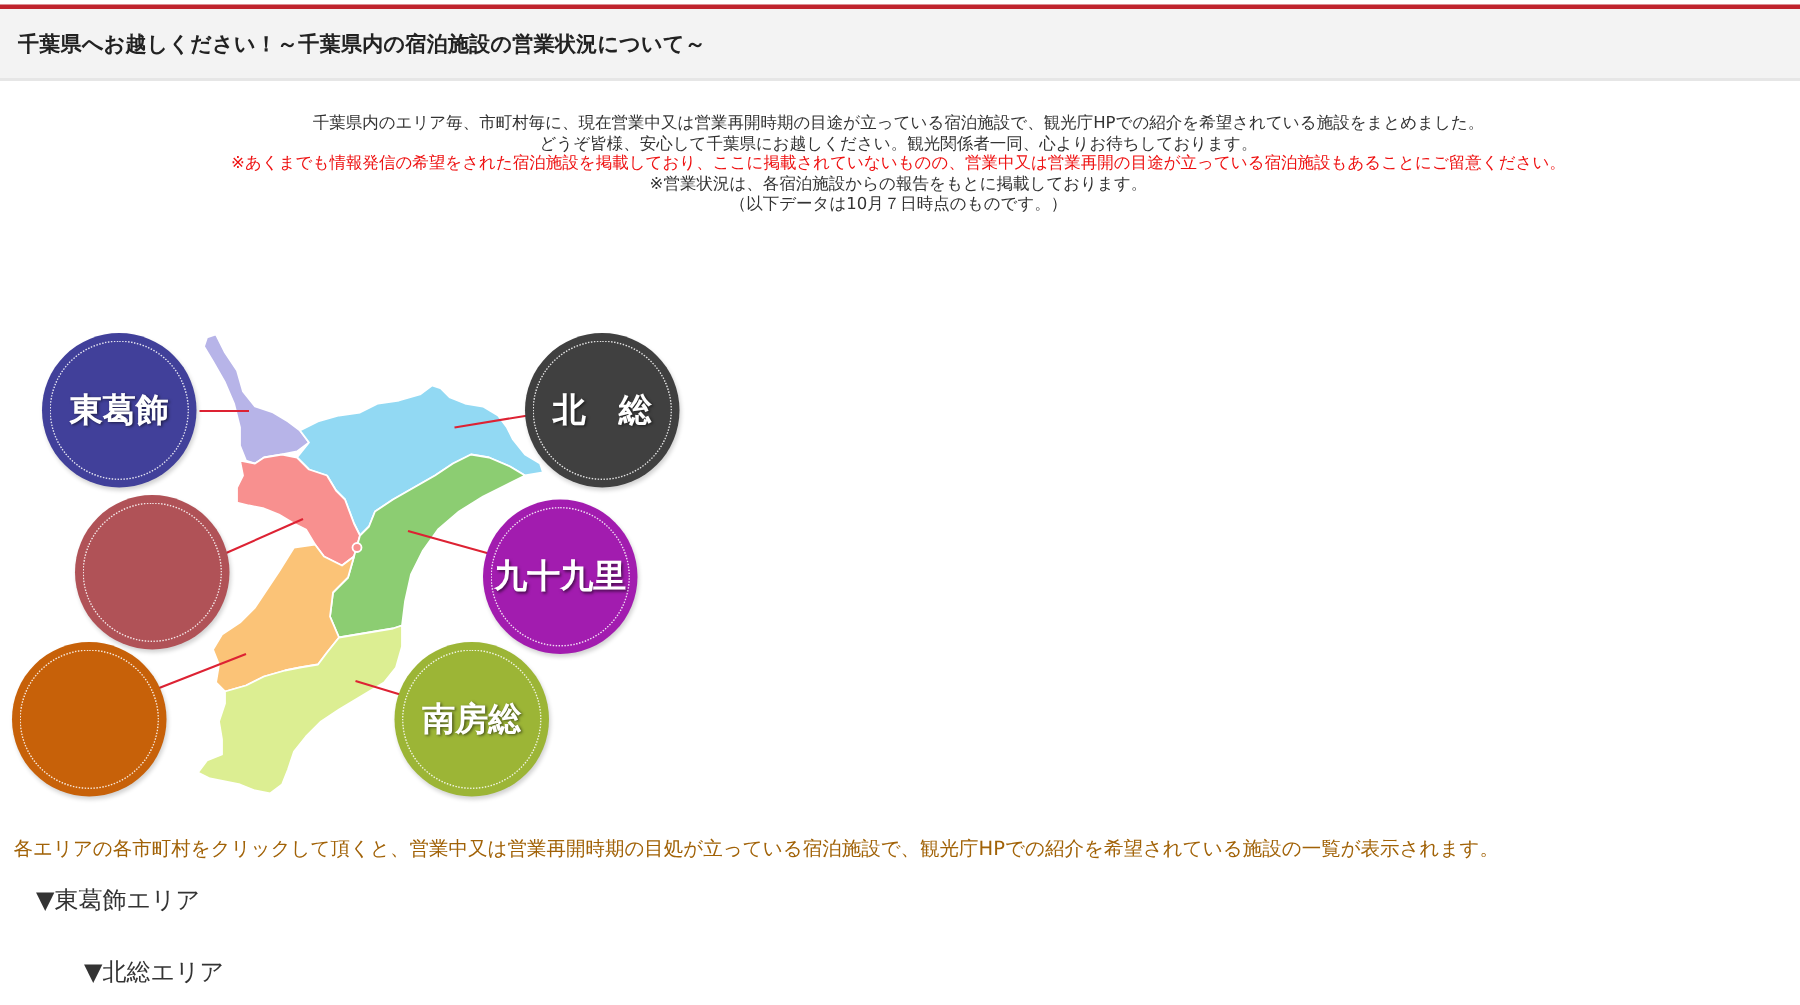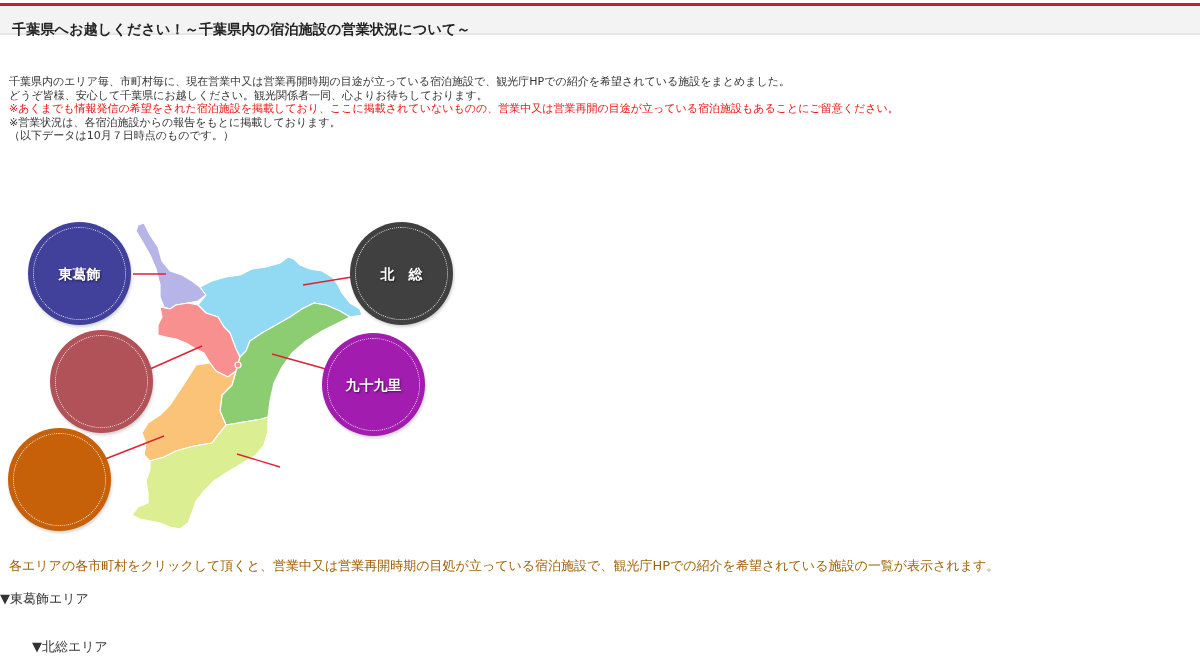--- a/index.html
+++ b/index.html
@@ -1,61 +1,61 @@
 <!DOCTYPE html>
 <html><head>
 <meta charset="utf-8">
 <style>
   * { box-sizing: border-box; margin: 0; padding: 0; }
   html, body { width: 1200px; height: 670px; background: #ffffff; overflow: hidden; }
   body { font-family: "DejaVu Sans", "Liberation Sans", sans-serif; color: #333333; position: relative; }
 
   .page-header {
-    position: absolute; left: 0; top: 3px; width: 1200px; height: 32px;
+    position: absolute; left: 0; top: 3px; width: 1200px; height: 51px;
     background: #f3f3f3;
     border-top: 3px solid #c0242d;
     border-bottom: 2px solid #e6e6e6;
   }
   .page-header .title {
     position: absolute; left: 12px; top: 15px;
     font-size: 14px; font-weight: bold; color: #222222; letter-spacing: 0.2px;
   }
 
   .intro {
     position: absolute; left: 9px; top: 75px; width: 1180px;
-    font-size: 11px; line-height: 13.6px; color: #333333;
+    font-size: 11px; line-height: 13.6px; color: #333333; text-align: center;
   }
   .intro .line { display: block; white-space: nowrap; }
   .intro .line.red { color: #ee1111; }
 
   .map-wrap { position: absolute; left: 0; top: 205px; width: 470px; height: 340px; }
   .map-wrap svg { position: absolute; left: 0; top: 0; }
 
   .area-circle {
     position: absolute; width: 103px; height: 103px; border-radius: 50%;
     box-shadow: 1px 2px 3px rgba(0,0,0,0.18);
     cursor: pointer;
   }
   .area-circle .ring {
     position: absolute; left: 5px; top: 5px; right: 5px; bottom: 5px;
     border-radius: 50%; border: 1px dotted rgba(255,255,255,0.85);
   }
   .area-circle .label {
     position: absolute; left: 0; right: 0; top: 50%; transform: translateY(-50%);
-    text-align: center; color: #ffffff; font-weight: bold; font-size: 14px; line-height: 21px;
+    text-align: center; color: #ffffff; font-weight: bold; font-size: 22px; line-height: 21px;
     text-shadow: 1px 1px 2px rgba(0,0,0,0.55);
     white-space: pre;
   }
 
   .instructions {
     position: absolute; left: 9px; top: 557px;
     font-size: 13px; color: #a16207; white-space: nowrap;
   }
   .area-heading {
-    position: absolute; left: 0; font-size: 13px; color: #333333; cursor: pointer;
+    position: absolute; left: 24px; font-size: 16px; color: #333333; cursor: pointer;
   }
 </style>
 </head>
 <body>
 
 <div class="page-header">
   <h1 class="title">千葉県へお越しください！～千葉県内の宿泊施設の営業状況について～</h1>
 </div>
 
 <div class="intro">
@@ -112,18 +112,22 @@
 
   <div class="area-circle" style="left:322px; top:128px; background:#a21caf;">
     <div class="ring"></div>
     <div class="label">九十九里</div>
   </div>
 
   <div class="area-circle" style="left:8px; top:223px; background:#c76109;">
     <div class="ring"></div>
   </div>
 
+  <div class="area-circle" style="left:263px; top:223px; background:#9cb536;">
+    <div class="ring"></div>
+    <div class="label">南房総</div>
+  </div>
 </div>
 
 <p class="instructions">各エリアの各市町村をクリックして頂くと、営業中又は営業再開時期の目処が立っている宿泊施設で、観光庁HPでの紹介を希望されている施設の一覧が表示されます。</p>
 
 <div class="area-heading" style="top:590px;">▼東葛飾エリア</div>
 <div class="area-heading" style="top:638px;margin-left:32px;">▼北総エリア</div>
 
 </body></html>

